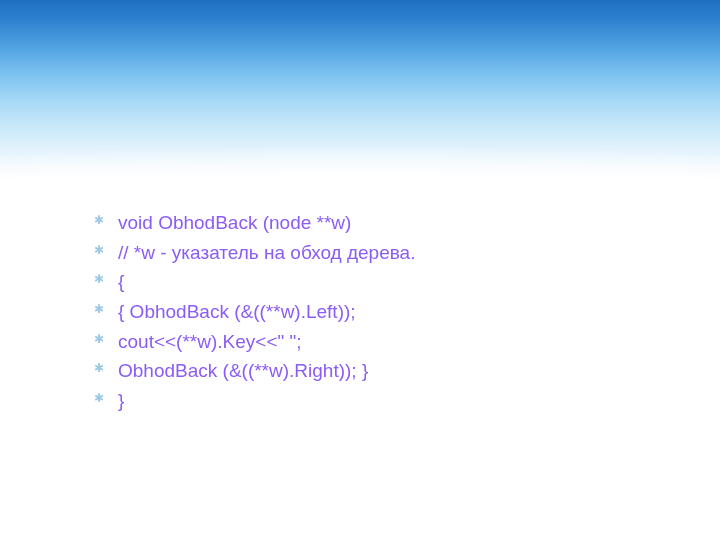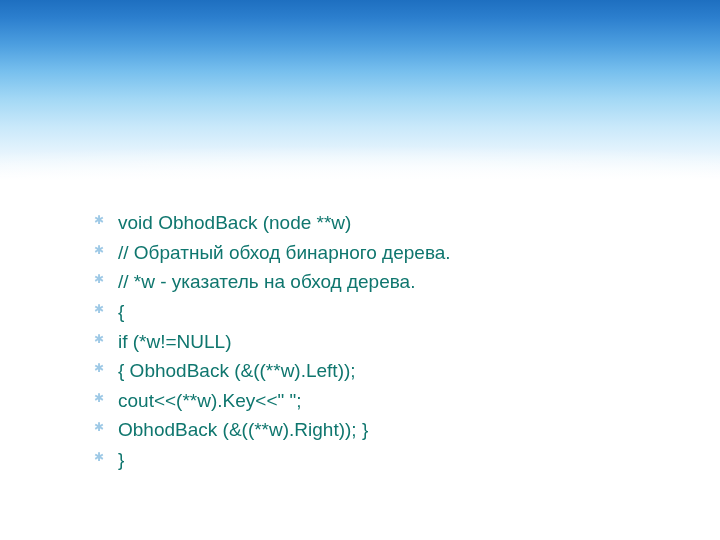--- a/index.html
+++ b/index.html
@@ -57,44 +57,42 @@
     list-style: none;
     margin: 0;
     padding: 0;
   }
   ul.code-list li {
     position: relative;
     padding-left: 28px;
     margin: 0 0 4px 0;
     font-size: 19px;
     line-height: 1.35;
-    color: #0f766e;
+    color: #8b5cf6;
     font-weight: 400;
   }
   ul.code-list li::before {
     content: "✱";
     position: absolute;
     left: 4px;
     top: 2px;
     font-size: 12px;
     color: #9ec9e6;
   }
 </style>
 </head>
 <body>
 
 <div class="slide">
   <div class="header-band"></div>
 
   <div class="content">
     <ul class="code-list">
       <li>void ObhodBack (node **w)</li>
-      <li>// Обратный обход бинарного дерева.</li>
       <li>// *w - указатель на обход дерева.</li>
       <li>{</li>
-      <li>  if (*w!=NULL)</li>
       <li>  { ObhodBack (&amp;((**w).Left));</li>
       <li>    cout&lt;&lt;(**w).Key&lt;&lt;" ";</li>
       <li>    ObhodBack (&amp;((**w).Right)); }</li>
       <li>}</li>
     </ul>
   </div>
 </div>
 
 </body></html>

